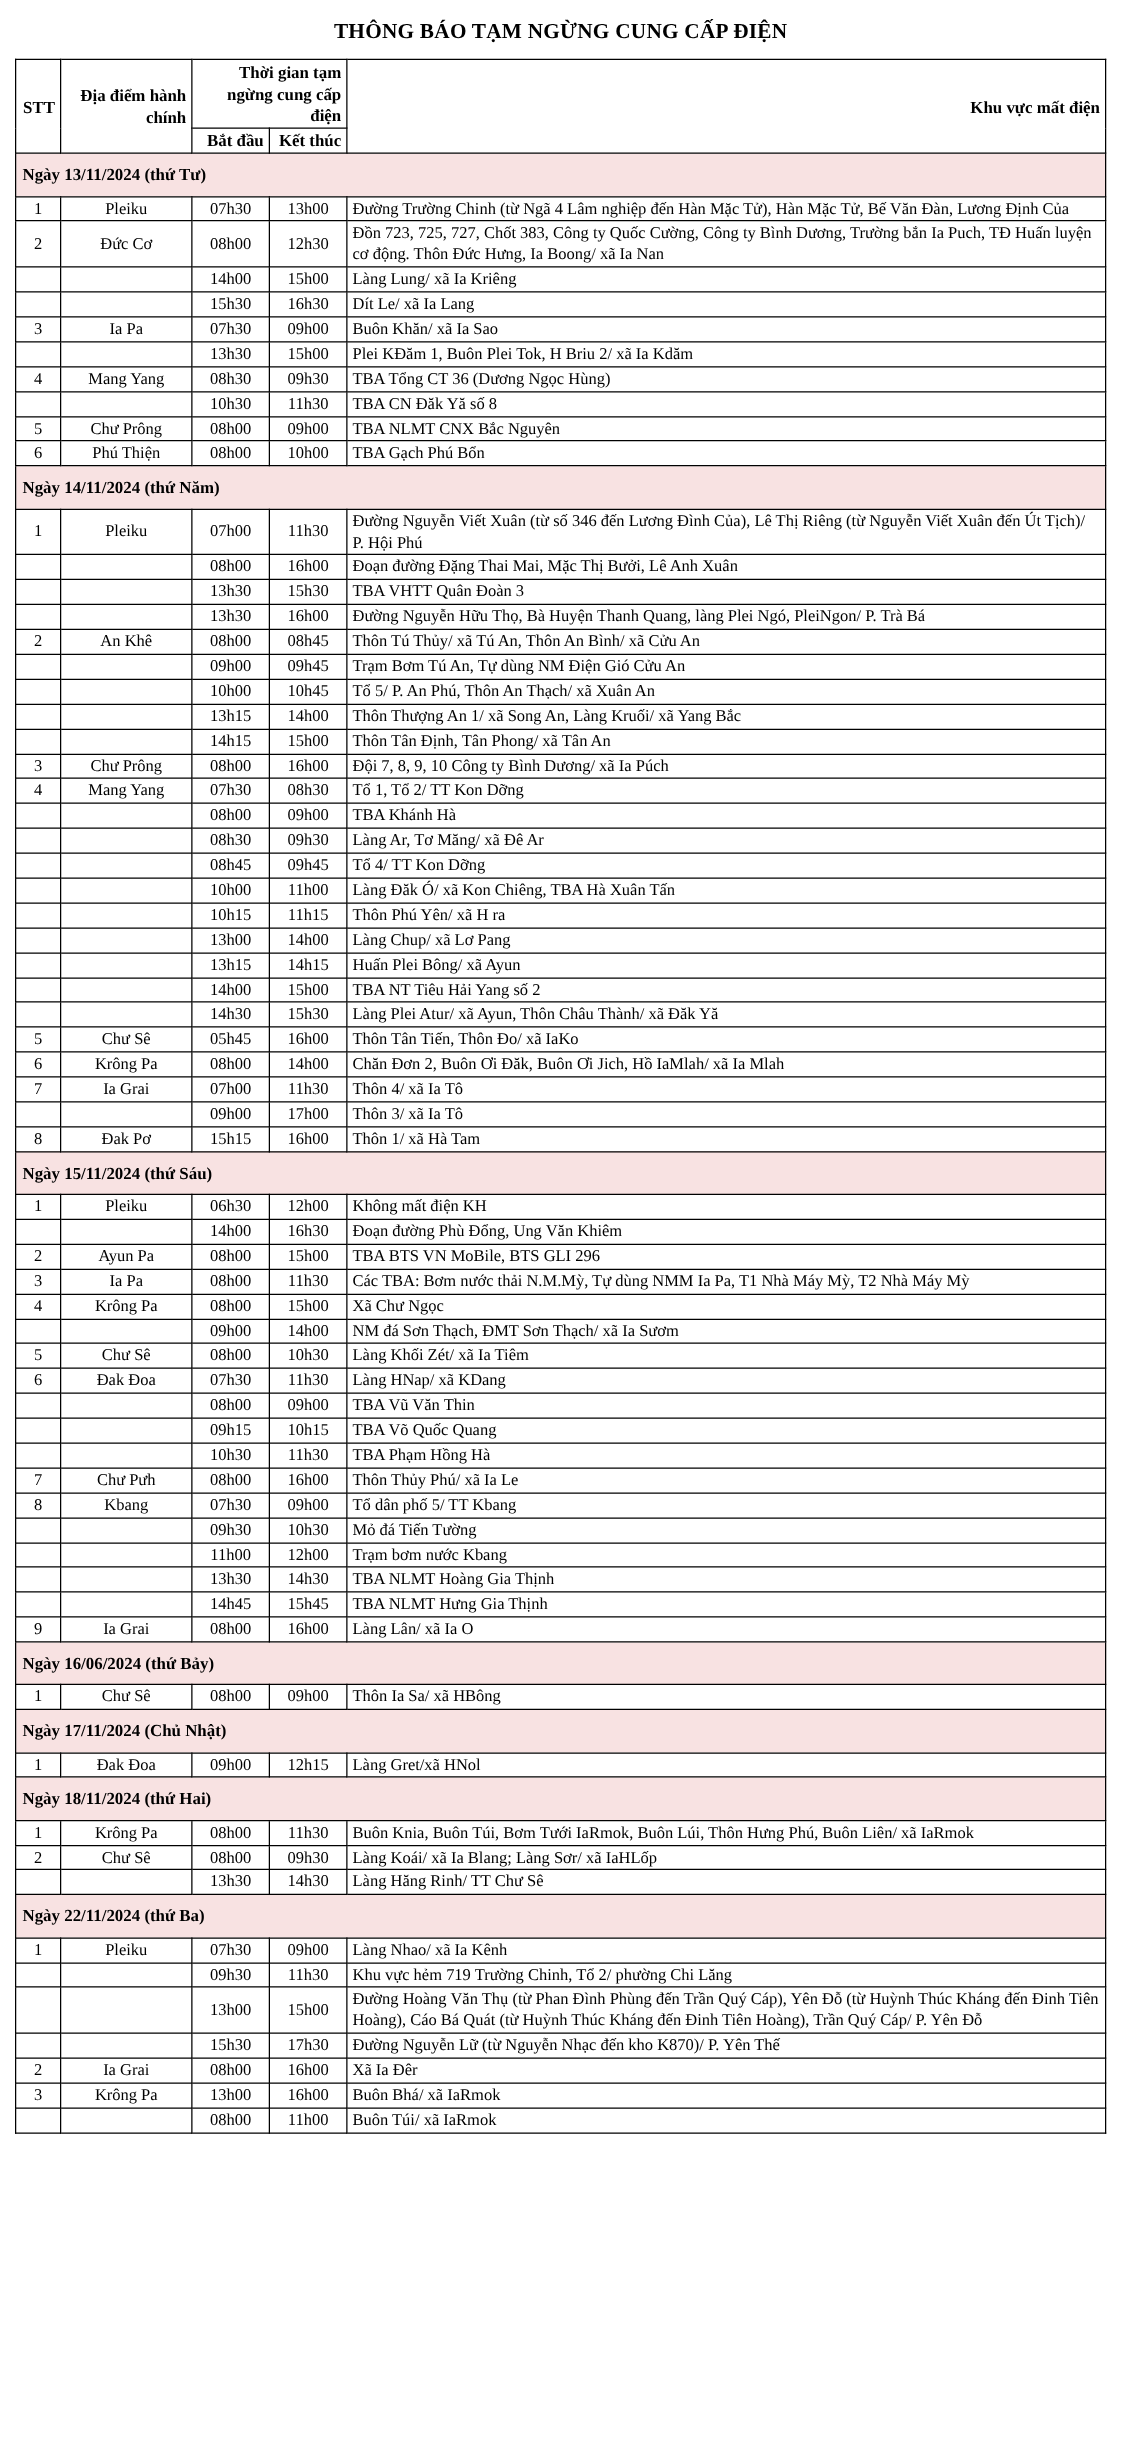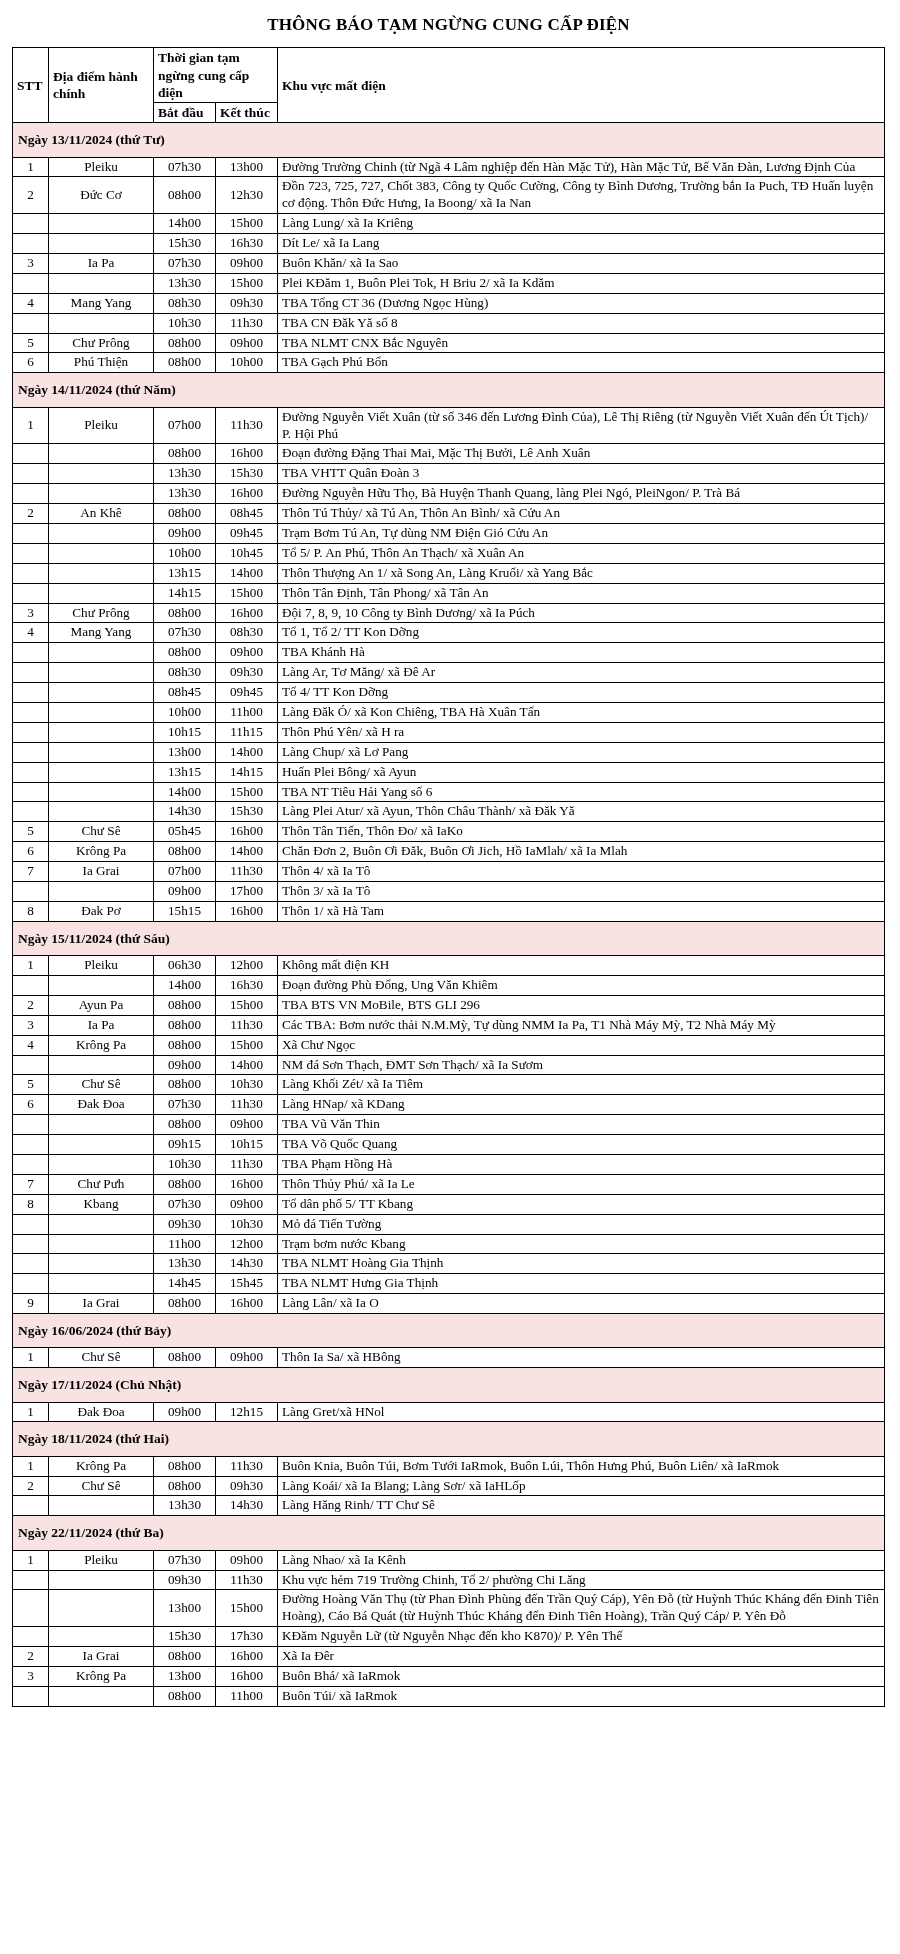--- a/index.html
+++ b/index.html
@@ -21,21 +21,21 @@
     table-layout:fixed;
     font-size:13.2px;
     line-height:1.28;
   }
   table.outage td,table.outage th{
     border:1px solid #000;
     padding:1px 4px;
     vertical-align:middle;
   }
   thead th{
-    text-align:left;
+    text-align:right;
     font-weight:bold;
     font-size:13.5px;
     padding:3px 3px;
   }
   col.c-stt{width:36px;}
   col.c-loc{width:105px;}
   col.c-start{width:62px;}
   col.c-end{width:62px;}
   col.c-area{width:auto;}
 
@@ -283,21 +283,21 @@
           <td class="loc"></td>
           <td class="tm">13h15</td>
           <td class="tm">14h15</td>
           <td class="area">Huấn Plei Bông/ xã Ayun</td>
         </tr>
         <tr>
           <td class="stt"></td>
           <td class="loc"></td>
           <td class="tm">14h00</td>
           <td class="tm">15h00</td>
-          <td class="area">TBA NT Tiêu Hải Yang số 6</td>
+          <td class="area">TBA NT Tiêu Hải Yang số 2</td>
         </tr>
         <tr>
           <td class="stt"></td>
           <td class="loc"></td>
           <td class="tm">14h30</td>
           <td class="tm">15h30</td>
           <td class="area">Làng Plei Atur/ xã Ayun, Thôn Châu Thành/ xã Đăk Yă</td>
         </tr>
         <tr>
           <td class="stt">5</td>
@@ -529,21 +529,21 @@
           <td class="loc"></td>
           <td class="tm">13h00</td>
           <td class="tm">15h00</td>
           <td class="area">Đường Hoàng Văn Thụ (từ Phan Đình Phùng đến Trần Quý Cáp), Yên Đỗ (từ Huỳnh Thúc Kháng đến Đinh Tiên Hoàng), Cáo Bá Quát (từ Huỳnh Thúc Kháng đến Đinh Tiên Hoàng), Trần Quý Cáp/ P. Yên Đỗ</td>
         </tr>
         <tr>
           <td class="stt"></td>
           <td class="loc"></td>
           <td class="tm">15h30</td>
           <td class="tm">17h30</td>
-          <td class="area">KĐăm Nguyễn Lữ (từ Nguyễn Nhạc đến kho K870)/ P. Yên Thế</td>
+          <td class="area">Đường Nguyễn Lữ (từ Nguyễn Nhạc đến kho K870)/ P. Yên Thế</td>
         </tr>
         <tr>
           <td class="stt">2</td>
           <td class="loc">Ia Grai</td>
           <td class="tm">08h00</td>
           <td class="tm">16h00</td>
           <td class="area">Xã Ia Đêr</td>
         </tr>
         <tr>
           <td class="stt">3</td>

